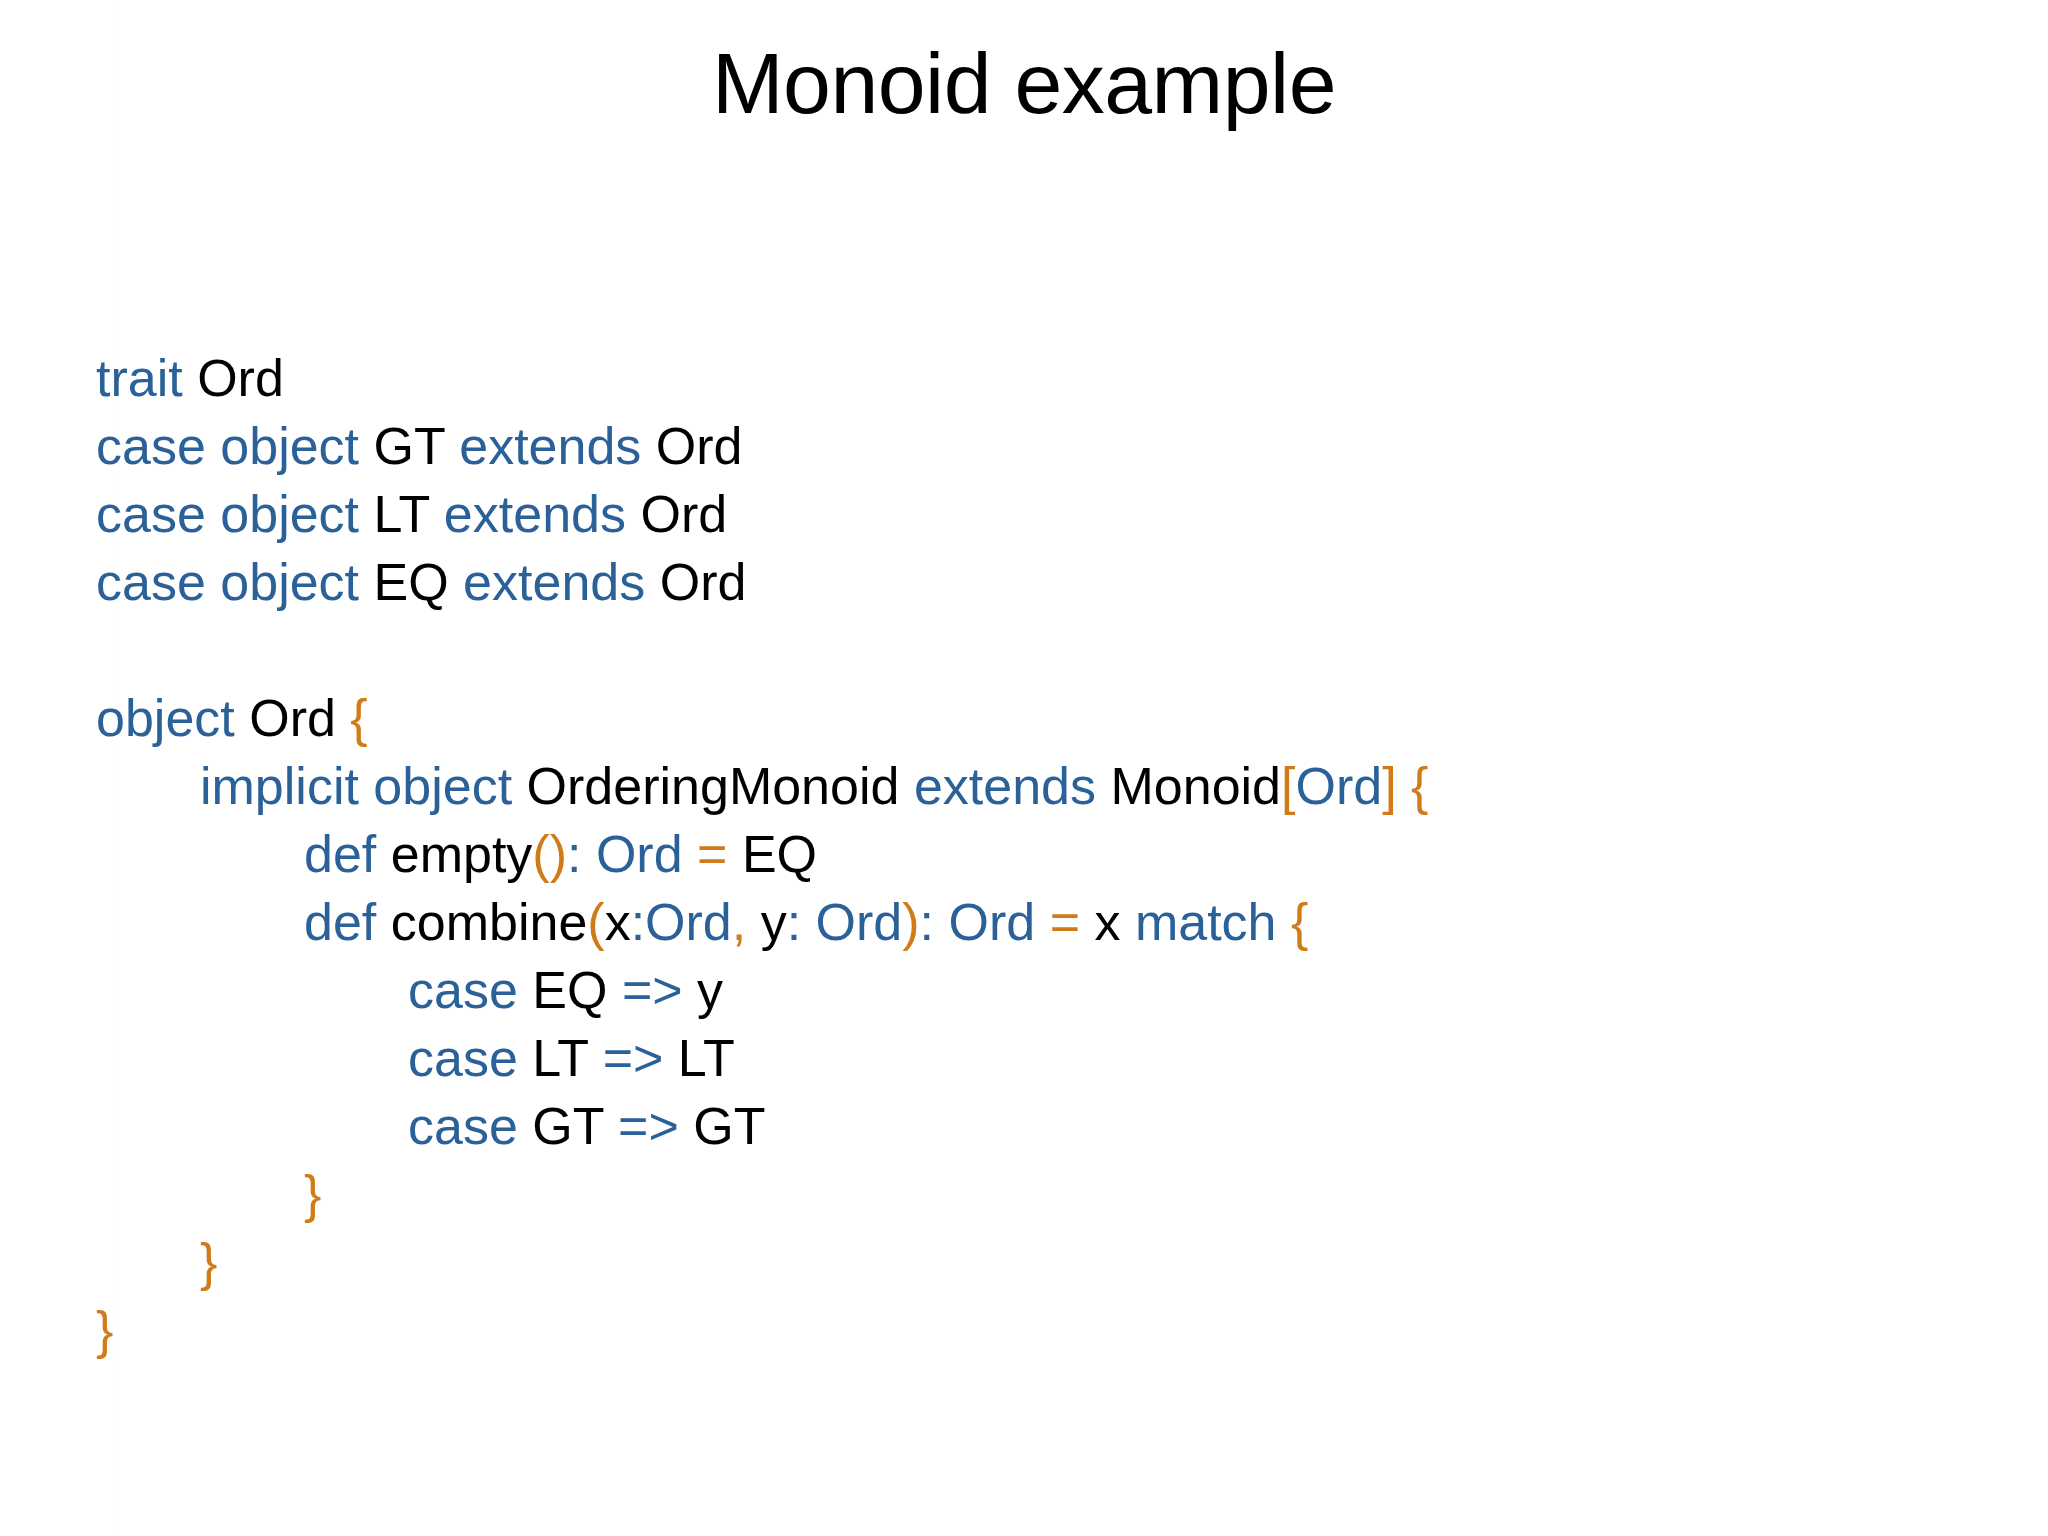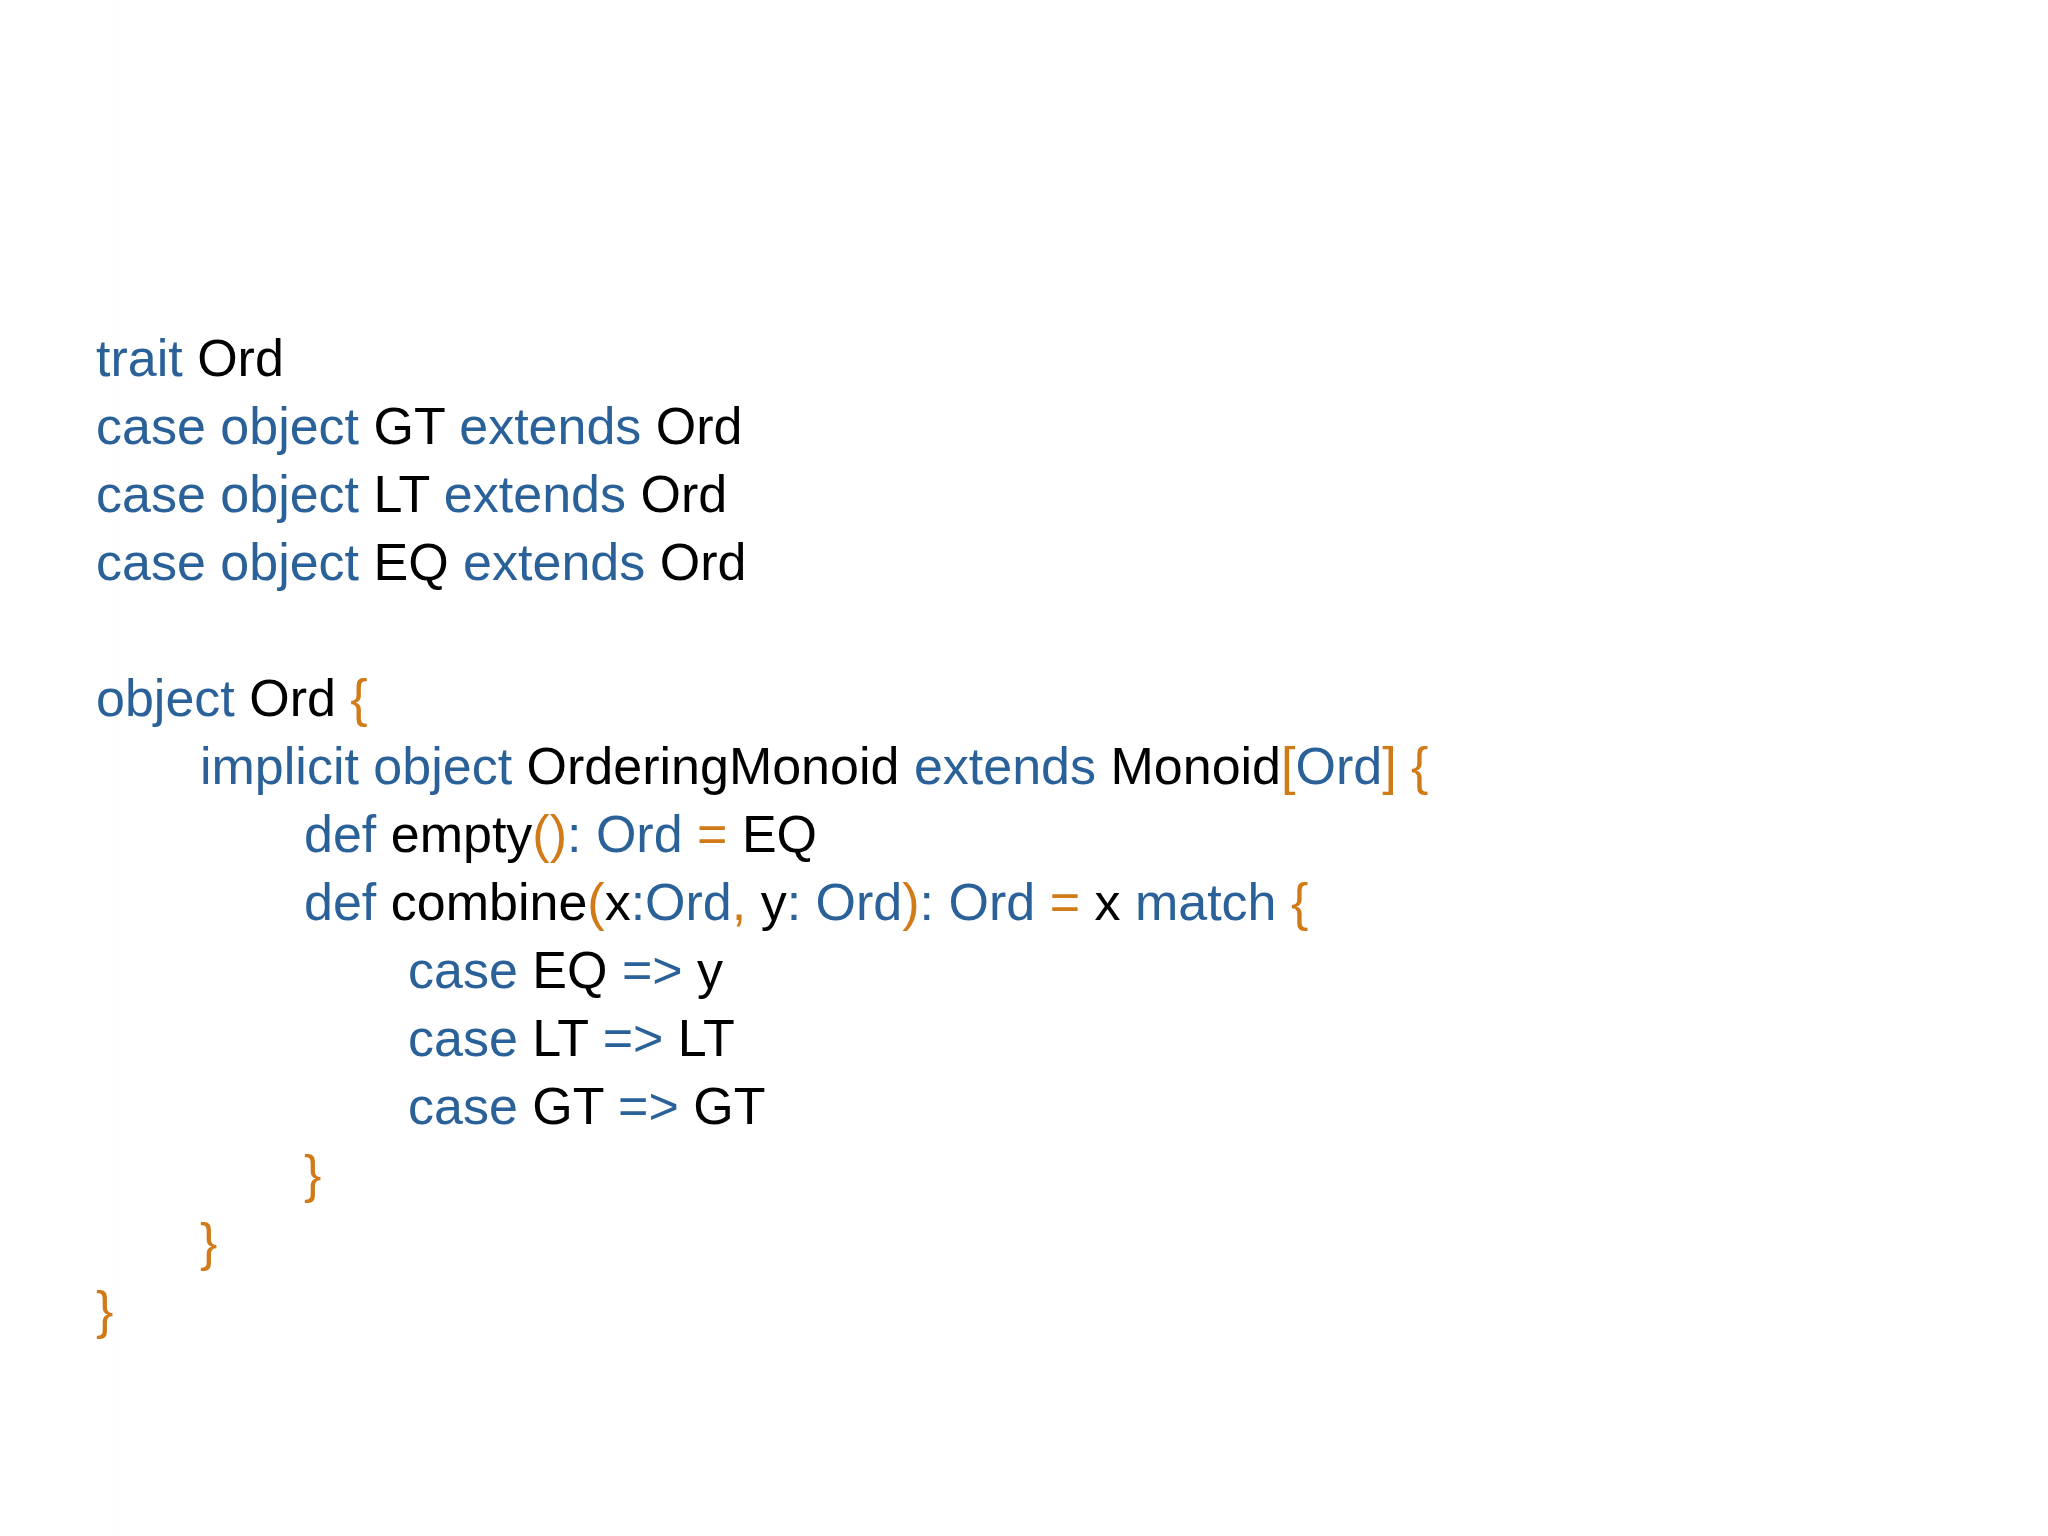--- a/index.html
+++ b/index.html
@@ -38,21 +38,21 @@
     font-size: 86px;
     line-height: 1.15;
     font-weight: 400;
     color: #000000;
     letter-spacing: -0.5px;
     white-space: pre;
   }
   .code-block {
     position: absolute;
     left: 96px;
-    top: 324px;
+    top: 344px;
     font-family: "Liberation Sans", sans-serif;
     font-size: 52px;
     line-height: 68px;
     white-space: pre;
     color: #000000;
   }
   .code-line {
     white-space: pre;
     min-height: 68px;
   }
@@ -63,16 +63,17 @@
   .tok-type { color: #2b6199; }
   .tok-plain{ color: #000000; }
 </style>
 </head>
 <body>
 
 <div class="slide">
 
   <div class="slide-edge"></div>
 
+  <div class="slide-title">Monoid example</div>
 
   <div class="code-block"><div class="code-line"><span class="tok tok-kw">trait</span><span class="tok tok-plain"> </span><span class="tok tok-id">Ord</span></div><div class="code-line"><span class="tok tok-kw">case object</span><span class="tok tok-plain"> </span><span class="tok tok-id">GT</span><span class="tok tok-plain"> </span><span class="tok tok-kw">extends</span><span class="tok tok-plain"> </span><span class="tok tok-id">Ord</span></div><div class="code-line"><span class="tok tok-kw">case object</span><span class="tok tok-plain"> </span><span class="tok tok-id">LT</span><span class="tok tok-plain"> </span><span class="tok tok-kw">extends</span><span class="tok tok-plain"> </span><span class="tok tok-id">Ord</span></div><div class="code-line"><span class="tok tok-kw">case object</span><span class="tok tok-plain"> </span><span class="tok tok-id">EQ</span><span class="tok tok-plain"> </span><span class="tok tok-kw">extends</span><span class="tok tok-plain"> </span><span class="tok tok-id">Ord</span></div><div class="code-line">&nbsp;</div><div class="code-line"><span class="tok tok-kw">object</span><span class="tok tok-plain"> </span><span class="tok tok-id">Ord</span><span class="tok tok-plain"> </span><span class="tok tok-pun">{</span></div><div class="code-line"><span class="tok tok-plain">  </span><span class="tok tok-kw">implicit object</span><span class="tok tok-plain"> </span><span class="tok tok-id">OrderingMonoid</span><span class="tok tok-plain"> </span><span class="tok tok-kw">extends</span><span class="tok tok-plain"> </span><span class="tok tok-id">Monoid</span><span class="tok tok-pun">[</span><span class="tok tok-type">Ord</span><span class="tok tok-pun">]</span><span class="tok tok-plain"> </span><span class="tok tok-pun">{</span></div><div class="code-line"><span class="tok tok-plain">    </span><span class="tok tok-kw">def</span><span class="tok tok-plain"> </span><span class="tok tok-id">empty</span><span class="tok tok-pun">()</span><span class="tok tok-type">:</span><span class="tok tok-plain"> </span><span class="tok tok-type">Ord</span><span class="tok tok-plain"> </span><span class="tok tok-pun">=</span><span class="tok tok-plain"> </span><span class="tok tok-id">EQ</span></div><div class="code-line"><span class="tok tok-plain">    </span><span class="tok tok-kw">def</span><span class="tok tok-plain"> </span><span class="tok tok-id">combine</span><span class="tok tok-pun">(</span><span class="tok tok-id">x</span><span class="tok tok-type">:</span><span class="tok tok-type">Ord</span><span class="tok tok-pun">,</span><span class="tok tok-plain"> </span><span class="tok tok-id">y</span><span class="tok tok-type">:</span><span class="tok tok-plain"> </span><span class="tok tok-type">Ord</span><span class="tok tok-pun">)</span><span class="tok tok-type">:</span><span class="tok tok-plain"> </span><span class="tok tok-type">Ord</span><span class="tok tok-plain"> </span><span class="tok tok-pun">=</span><span class="tok tok-plain"> </span><span class="tok tok-id">x</span><span class="tok tok-plain"> </span><span class="tok tok-kw">match</span><span class="tok tok-plain"> </span><span class="tok tok-pun">{</span></div><div class="code-line"><span class="tok tok-plain">      </span><span class="tok tok-kw">case</span><span class="tok tok-plain"> </span><span class="tok tok-id">EQ</span><span class="tok tok-plain"> </span><span class="tok tok-kw">=&gt;</span><span class="tok tok-plain"> </span><span class="tok tok-id">y</span></div><div class="code-line"><span class="tok tok-plain">      </span><span class="tok tok-kw">case</span><span class="tok tok-plain"> </span><span class="tok tok-id">LT</span><span class="tok tok-plain"> </span><span class="tok tok-kw">=&gt;</span><span class="tok tok-plain"> </span><span class="tok tok-id">LT</span></div><div class="code-line"><span class="tok tok-plain">      </span><span class="tok tok-kw">case</span><span class="tok tok-plain"> </span><span class="tok tok-id">GT</span><span class="tok tok-plain"> </span><span class="tok tok-kw">=&gt;</span><span class="tok tok-plain"> </span><span class="tok tok-id">GT</span></div><div class="code-line"><span class="tok tok-plain">    </span><span class="tok tok-pun">}</span></div><div class="code-line"><span class="tok tok-plain">  </span><span class="tok tok-pun">}</span></div><div class="code-line"><span class="tok tok-pun">}</span></div></div>
 
 </div>
 
 </body></html>

